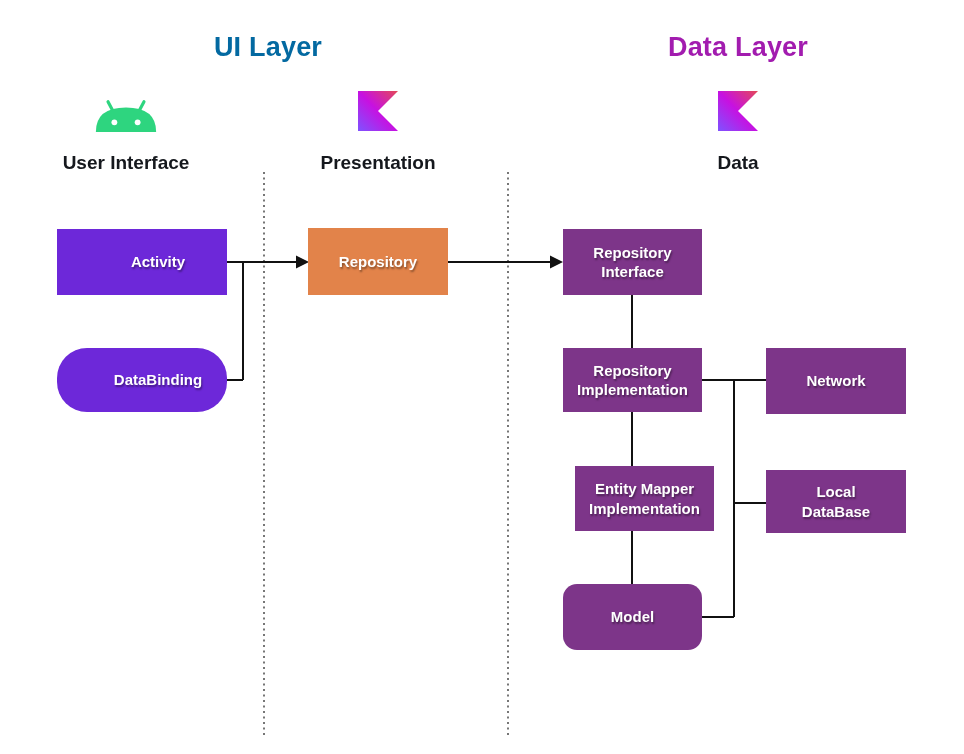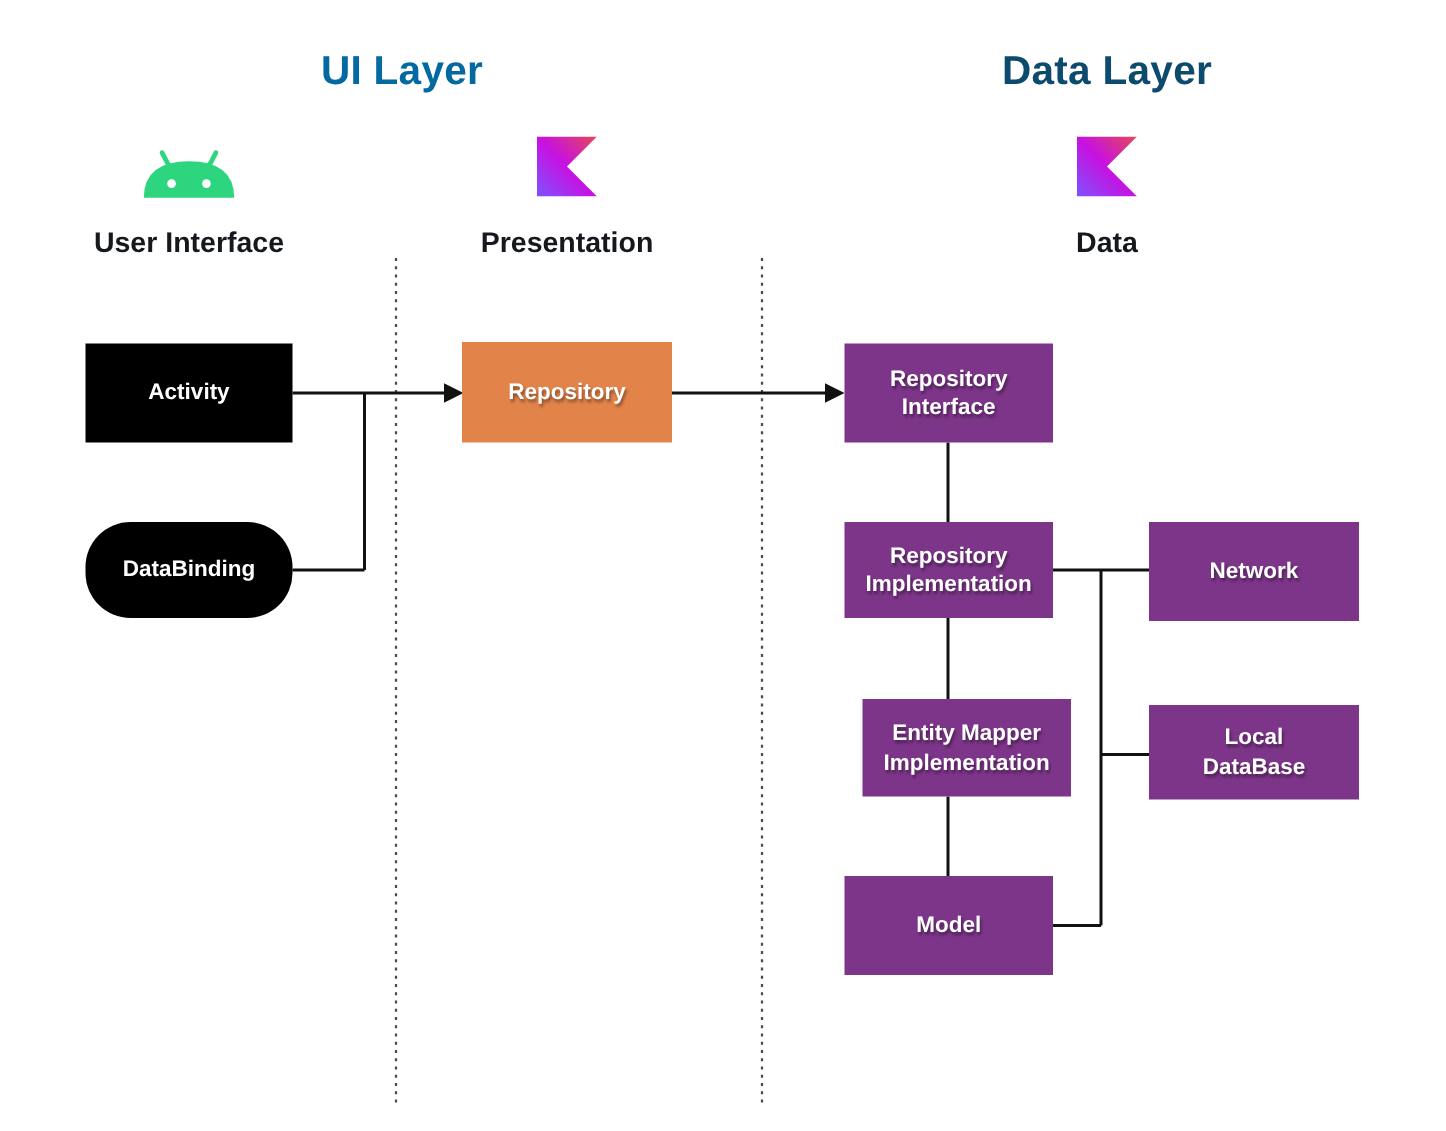--- a/index.html
+++ b/index.html
@@ -13,21 +13,21 @@
   }
   .layer-title {
     position: absolute;
     width: 240px;
     text-align: center;
     font-size: 27px;
     font-weight: bold;
     letter-spacing: 0.2px;
   }
   #ui-layer-title   { left: 148px; top: 32px; color: #0369a1; }
-  #data-layer-title { left: 618px; top: 32px; color: #0c4a6e; }
+  #data-layer-title { left: 618px; top: 32px; color: #a21caf; }
 
   .col-label {
     position: absolute;
     width: 220px;
     text-align: center;
     font-size: 19px;
     font-weight: bold;
     color: #15181d;
     top: 152px;
   }
@@ -54,31 +54,31 @@
     align-items: center;
     justify-content: center;
     color: #ffffff;
     font-size: 15px;
     font-weight: bold;
     text-align: center;
     white-space: pre-line;
     line-height: 1.3;
     text-shadow: 1px 2px 2px rgba(0,0,0,0.40);
   }
-  .node.green  { background: #000000; }
+  .node.green  { background: #6d28d9; padding-left: 32px; }
   .node.orange { background: #E2834A; }
   .node.purple { background: #7D3589; }
 
   #node-activity      { left: 57px;  top: 229px; width: 138px; height: 66px; }
   #node-databinding   { left: 57px;  top: 348px; width: 138px; height: 64px; border-radius: 30px; }
   #node-viewmodel     { left: 308px; top: 228px; width: 140px; height: 67px; }
   #node-repo-iface    { left: 563px; top: 229px; width: 139px; height: 66px; }
   #node-repo-impl     { left: 563px; top: 348px; width: 139px; height: 64px; }
   #node-entity-mapper { left: 563px; top: 466px; width: 139px; height: 65px; margin-left: 12px; }
-  #node-model         { left: 563px; top: 584px; width: 139px; height: 66px; }
+  #node-model         { left: 563px; top: 584px; width: 139px; height: 66px; border-radius: 14px; }
   #node-network       { left: 766px; top: 348px; width: 140px; height: 66px; text-align: center; }
   #node-local-db      { left: 766px; top: 470px; width: 140px; height: 63px; }
 </style>
 </head>
 <body>
 
 <div id="canvas">
 
   <div class="layer-title" id="ui-layer-title">UI Layer</div>
   <div class="layer-title" id="data-layer-title">Data Layer</div>

